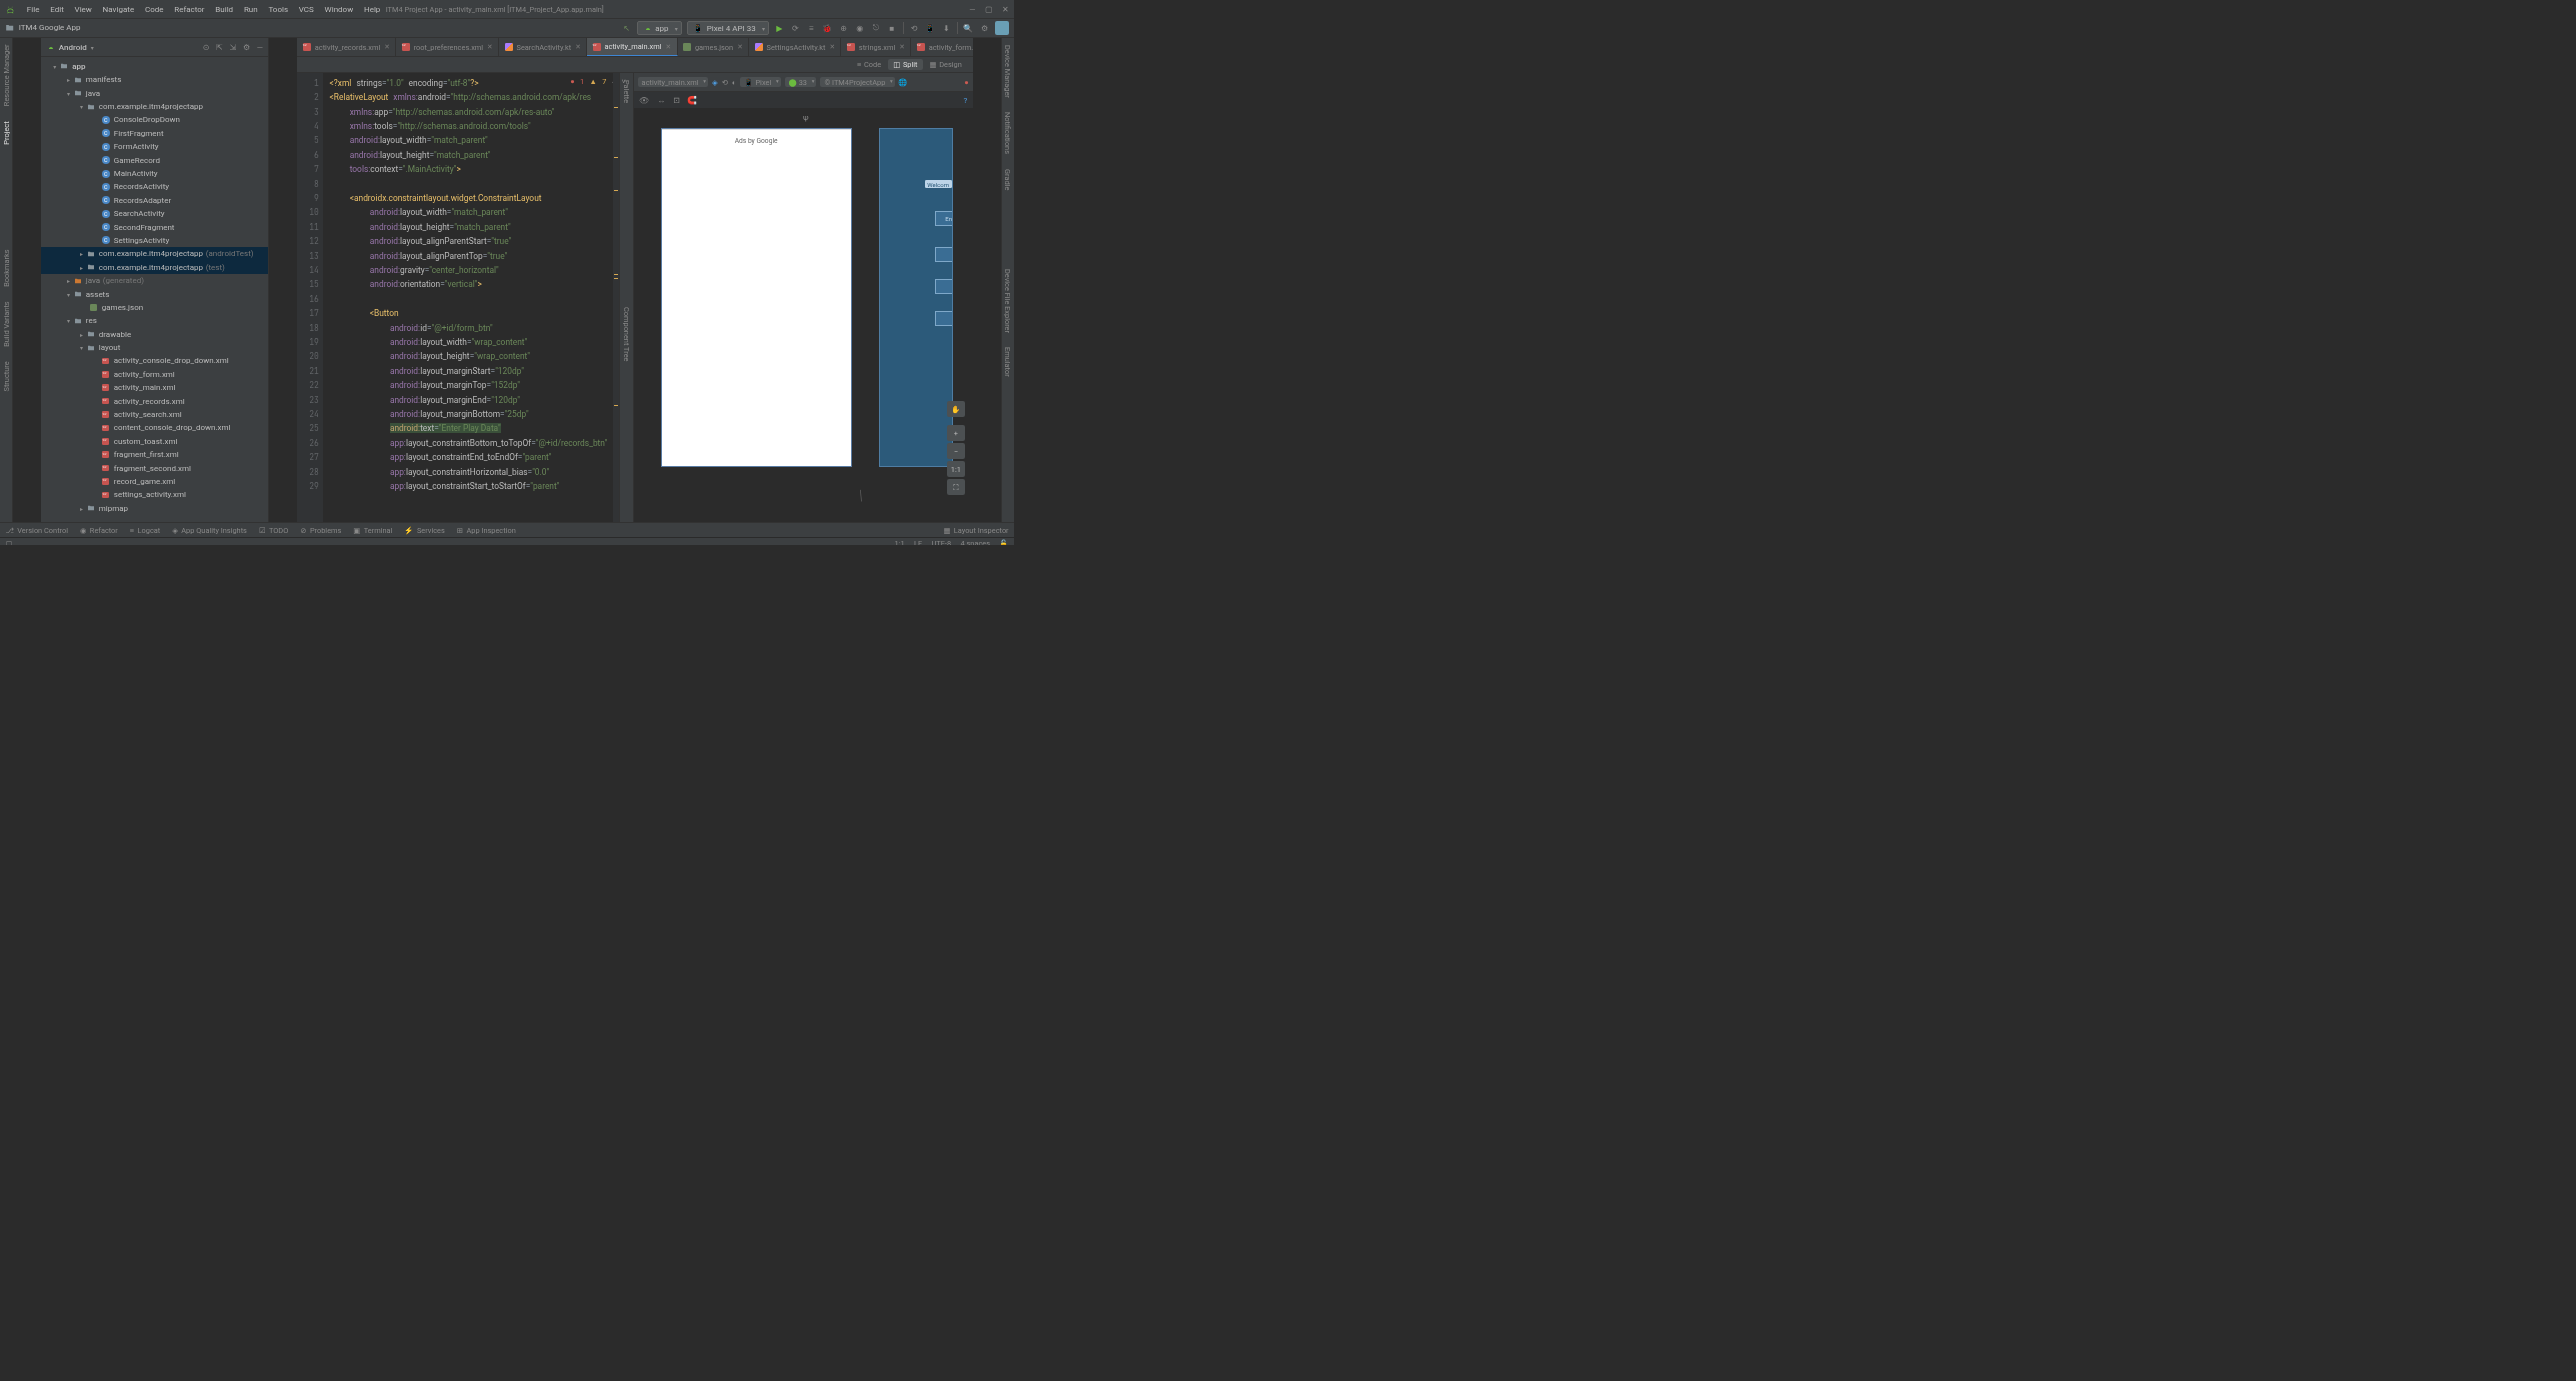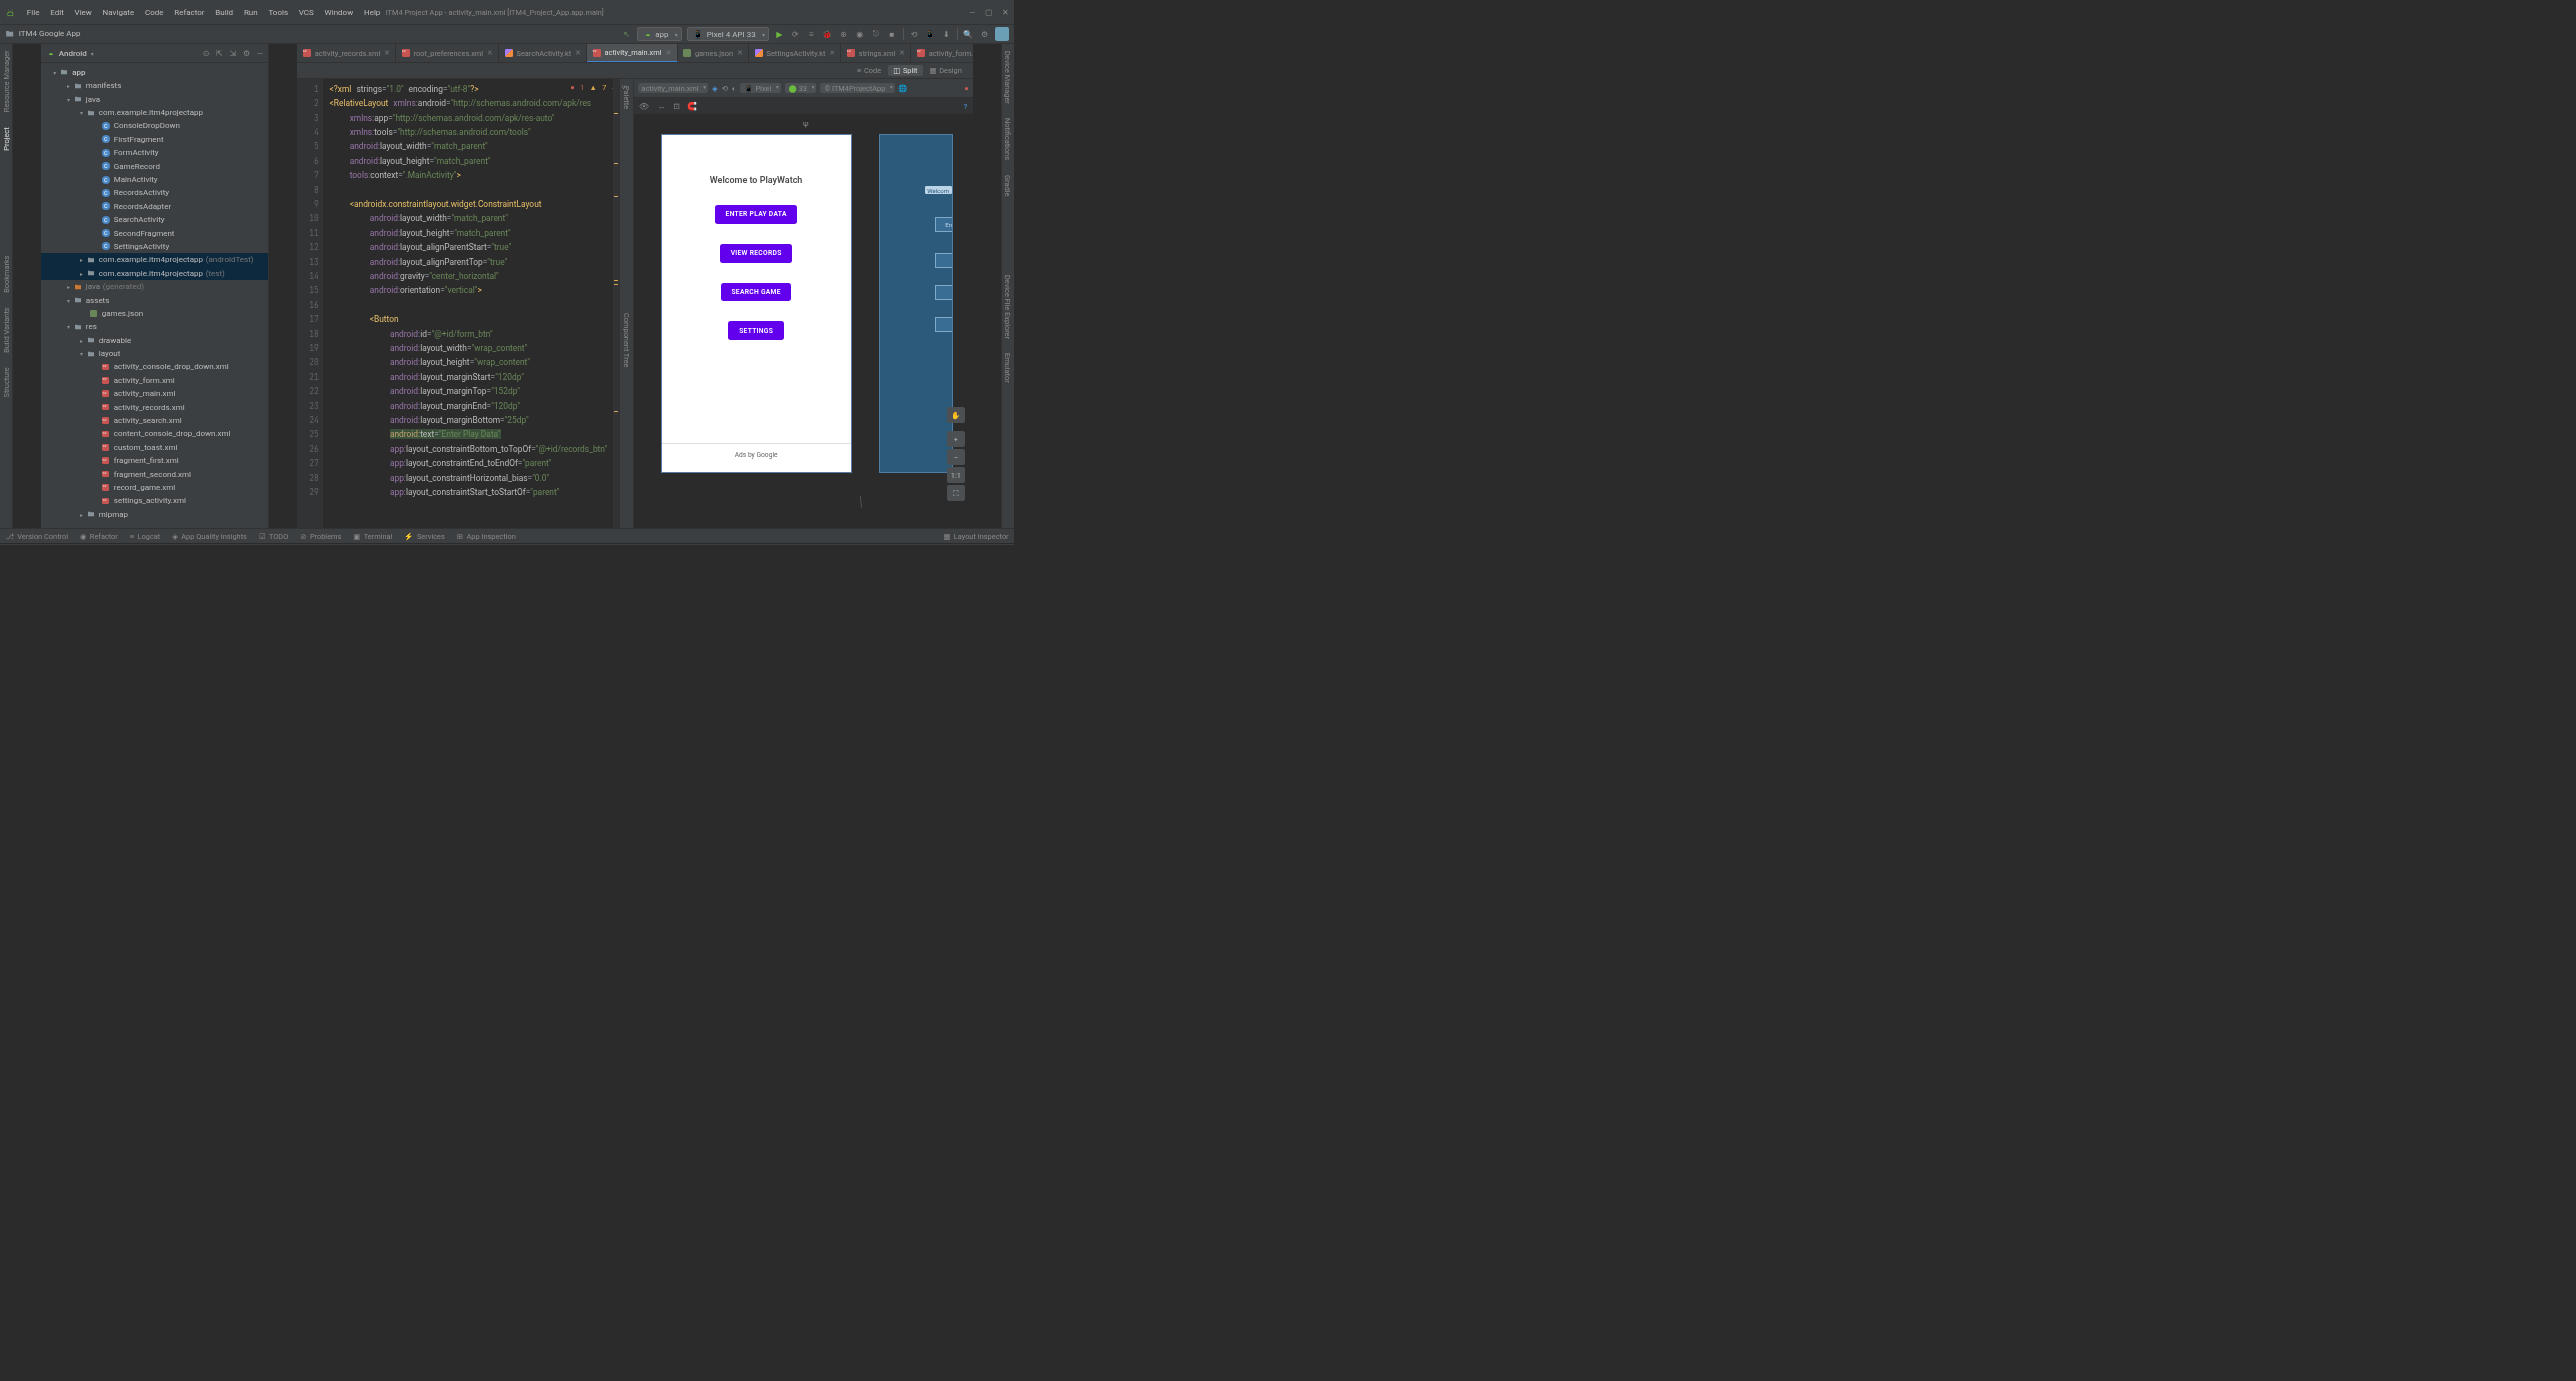--- a/index.html
+++ b/index.html
@@ -1,19 +1,19 @@
 <!DOCTYPE html>
 <html style="font-size:10.7px"><head>
 <meta charset="utf-8">
 <style>
 * { margin: 0; padding: 0; box-sizing: border-box; font-family: -apple-system, "Segoe UI", Roboto, sans-serif; }
 body { background: #2b2b2b; color: #bbbbbb; font-size: 8px; overflow: hidden; width: 1014px; height: 545px; }
 
 
-.menubar { height: 25px; background: #3c3f41; display: flex; align-items: center; padding: 0 5.4px; border-bottom: 0.7px solid #323232; }
+.menubar { height: 19px; background: #3c3f41; display: flex; align-items: center; padding: 0 5.4px; border-bottom: 0.7px solid #323232; }
 .menubar .logo { width: 10.7px; height: 10.7px; margin-right: 5.4px; fill: #6bbb3f; }
 .menubar .menu-item { padding: 0 5.4px; color: #bbbbbb; cursor: pointer; }
 .menubar .title { flex: 1; text-align: left; color: #888; font-size: 7.4px; }
 .menubar .window-controls { display: flex; gap: 9.4px; }
 .menubar .window-controls span { color: #888; cursor: pointer; }
 
 
 .navbar { height: 19px; background: #3c3f41; display: flex; align-items: center; padding: 0 5.4px; border-bottom: 0.7px solid #323232; }
 .navbar .crumb { display: flex; align-items: center; gap: 4px; color: #bbbbbb; }
 .navbar .crumb .folder-icon { width: 9.4px; height: 9.4px; fill: #87939a; }
@@ -599,27 +599,20 @@
         <div class="design-toolbar2">
           <span>👁</span>
           <span>↔</span>
           <span>⊡</span>
           <span style="color:#4f9ee3; font-weight:bold">🧲</span>
           <span style="margin-left:auto;color:#4f9ee3">?</span>
         </div>
         <div class="design-surface">
           <span style="position:absolute;top:5.4px;left:50%;color:#888">ψ</span>
           <div class="phone-frame">
-            <div class="phone-content">
-              <div class="phone-title">Welcome to PlayWatch</div>
-              <button class="phone-btn">ENTER PLAY DATA</button>
-              <button class="phone-btn">VIEW RECORDS</button>
-              <button class="phone-btn">SEARCH GAME</button>
-              <button class="phone-btn">SETTINGS</button>
-            </div>
             <div class="phone-footer">Ads by Google</div>
           </div>
           <div class="blueprint-frame">
             <div class="blueprint-label" style="top:51px;right:0">Welcom</div>
             <div class="blueprint-btn" style="top:82px">
                 <span style="position:absolute;right:2px;top:2.7px;color:#bcd4e8;font-size:6px">En</span>
               </div>
             <div class="blueprint-btn" style="top:118px"></div>
             <div class="blueprint-btn" style="top:150px"></div>
             <div class="blueprint-btn" style="top:182px"></div>

